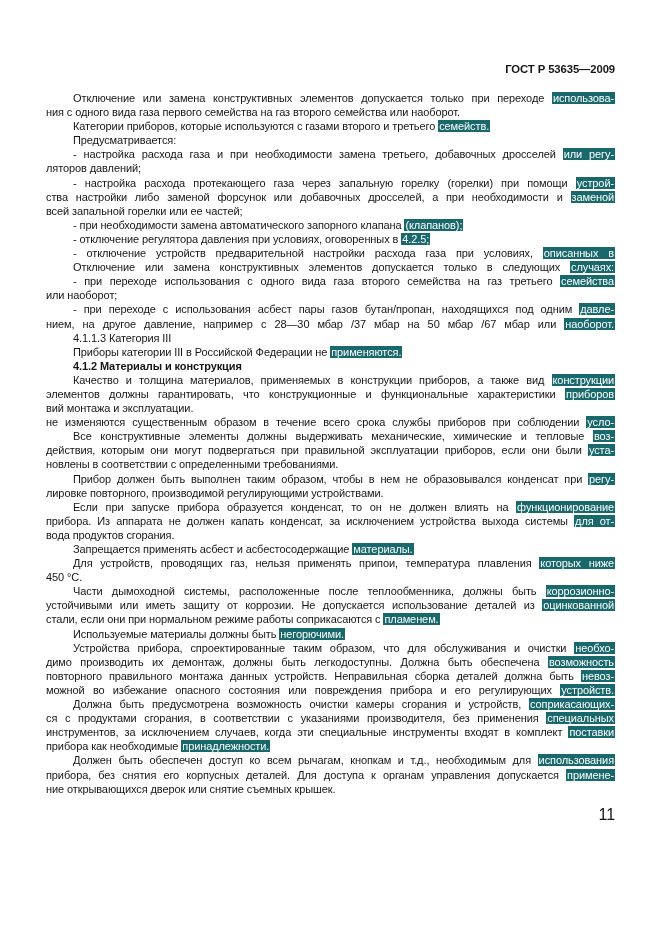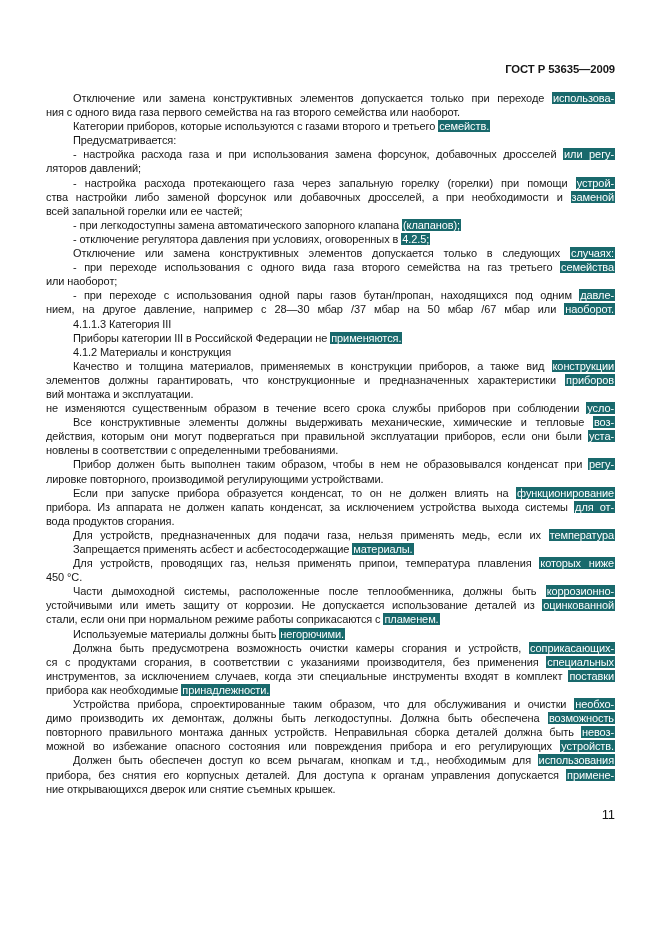--- a/index.html
+++ b/index.html
@@ -32,21 +32,21 @@
     position: absolute;
     top: 91px;
     left: 46px;
     width: 569px;
   }
   .para {
     margin: 0;
     padding: 0;
   }
   .para.bold {
-    font-weight: normal;
+    font-weight: bold;
   }
   .line {
     text-align: justify;
     text-align-last: justify;
     min-height: 14.1px;
   }
   .line.first {
     text-indent: 27px;
   }
   .line.last {
@@ -54,21 +54,21 @@
   }
   .hl {
     background: var(--hl, #19696c);
     color: #ffffff;
     padding: 0 1px;
   }
   .footer {
     position: absolute;
     right: 46px;
     bottom: 42px;
-    font-size: 13px;
+    font-size: 16px;
   }
 </style>
 </head>
 <body>
 
 <div class="page">
   <div class="header">
     <span>ГОСТ Р 53635—2009</span>
   </div>
 
@@ -77,105 +77,105 @@
         <div class="line first"><span>Отключение или замена конструктивных элементов допускается только при переходе </span><span class="hl">использова-</span></div>
         <div class="line last"><span>ния с одного вида газа первого семейства на газ второго семейства или наоборот.</span></div>
       </div>
       <div class="para">
         <div class="line first last"><span>Категории приборов, которые используются с газами второго и третьего </span><span class="hl">семейств.</span></div>
       </div>
       <div class="para">
         <div class="line first last"><span>Предусматривается:</span></div>
       </div>
       <div class="para">
-        <div class="line first"><span>- настройка расхода газа и при использования замена форсунок, добавочных дросселей </span><span class="hl">или регу-</span></div>
+        <div class="line first"><span>- настройка расхода газа и при необходимости замена третьего, добавочных дросселей </span><span class="hl">или регу-</span></div>
         <div class="line last"><span>ляторов давлений;</span></div>
       </div>
       <div class="para">
         <div class="line first"><span>- настройка расхода протекающего газа через запальную горелку (горелки) при помощи </span><span class="hl">устрой-</span></div>
         <div class="line"><span>ства настройки либо заменой форсунок или добавочных дросселей, а при необходимости и </span><span class="hl">заменой</span></div>
         <div class="line last"><span>всей запальной горелки или ее частей;</span></div>
       </div>
       <div class="para">
-        <div class="line first last"><span>- при легкодоступны замена автоматического запорного клапана </span><span class="hl">(клапанов);</span></div>
+        <div class="line first last"><span>- при необходимости замена автоматического запорного клапана </span><span class="hl">(клапанов);</span></div>
       </div>
       <div class="para">
         <div class="line first last"><span>- отключение регулятора давления при условиях, оговоренных в </span><span class="hl">4.2.5;</span></div>
       </div>
       <div class="para">
+        <div class="line first"><span>- отключение устройств предварительной настройки расхода газа при условиях, </span><span class="hl">описанных в</span></div>
       </div>
       <div class="para">
         <div class="line first"><span>Отключение или замена конструктивных элементов допускается только в следующих </span><span class="hl">случаях:</span></div>
       </div>
       <div class="para">
         <div class="line first"><span>- при переходе использования с одного вида газа второго семейства на газ третьего </span><span class="hl">семейства</span></div>
         <div class="line last"><span>или наоборот;</span></div>
       </div>
       <div class="para">
-        <div class="line first"><span>- при переходе с использования одной пары газов бутан/пропан, находящихся под одним </span><span class="hl">давле-</span></div>
+        <div class="line first"><span>- при переходе с использования асбест пары газов бутан/пропан, находящихся под одним </span><span class="hl">давле-</span></div>
         <div class="line"><span>нием, на другое давление, например с 28—30 мбар /37 мбар на 50 мбар /67 мбар или </span><span class="hl">наоборот.</span></div>
       </div>
       <div class="para">
         <div class="line first last"><span>4.1.1.3 Категория III</span></div>
       </div>
       <div class="para">
         <div class="line first last"><span>Приборы категории III в Российской Федерации не </span><span class="hl">применяются.</span></div>
       </div>
       <div class="para bold">
         <div class="line first last"><span>4.1.2 Материалы и конструкция</span></div>
       </div>
       <div class="para">
         <div class="line first"><span>Качество и толщина материалов, применяемых в конструкции приборов, а также вид </span><span class="hl">конструкции</span></div>
-        <div class="line"><span>элементов должны гарантировать, что конструкционные и предназначенных характеристики </span><span class="hl">приборов</span></div>
+        <div class="line"><span>элементов должны гарантировать, что конструкционные и функциональные характеристики </span><span class="hl">приборов</span></div>
         <div class="line last"><span>вий монтажа и эксплуатации.</span></div>
         <div class="line"><span>не изменяются существенным образом в течение всего срока службы приборов при соблюдении </span><span class="hl">усло-</span></div>
       </div>
       <div class="para">
         <div class="line first"><span>Все конструктивные элементы должны выдерживать механические, химические и тепловые </span><span class="hl">воз-</span></div>
         <div class="line"><span>действия, которым они могут подвергаться при правильной эксплуатации приборов, если они были </span><span class="hl">уста-</span></div>
         <div class="line last"><span>новлены в соответствии с определенными требованиями.</span></div>
       </div>
       <div class="para">
         <div class="line first"><span>Прибор должен быть выполнен таким образом, чтобы в нем не образовывался конденсат при </span><span class="hl">регу-</span></div>
         <div class="line last"><span>лировке повторного, производимой регулирующими устройствами.</span></div>
       </div>
       <div class="para">
         <div class="line first"><span>Если при запуске прибора образуется конденсат, то он не должен влиять на </span><span class="hl">функционирование</span></div>
         <div class="line"><span>прибора. Из аппарата не должен капать конденсат, за исключением устройства выхода системы </span><span class="hl">для от-</span></div>
         <div class="line last"><span>вода продуктов сгорания.</span></div>
       </div>
       <div class="para">
-        <div class="line first"><span>Для устройств, предназначенных для подачи газа, нельзя применять медь, если их </span><span class="hl">температура</span></div>
       </div>
       <div class="para">
         <div class="line first last"><span>Запрещается применять асбест и асбестосодержащие </span><span class="hl">материалы.</span></div>
       </div>
       <div class="para">
         <div class="line first"><span>Для устройств, проводящих газ, нельзя применять припои, температура плавления </span><span class="hl">которых ниже</span></div>
         <div class="line last"><span>450 °С.</span></div>
       </div>
       <div class="para">
         <div class="line first"><span>Части дымоходной системы, расположенные после теплообменника, должны быть </span><span class="hl">коррозионно-</span></div>
         <div class="line"><span>устойчивыми или иметь защиту от коррозии. Не допускается использование деталей из </span><span class="hl">оцинкованной</span></div>
         <div class="line last"><span>стали, если они при нормальном режиме работы соприкасаются с </span><span class="hl">пламенем.</span></div>
       </div>
       <div class="para">
         <div class="line first last"><span>Используемые материалы должны быть </span><span class="hl">негорючими.</span></div>
       </div>
       <div class="para">
+        <div class="line first"><span>Устройства прибора, спроектированные таким образом, что для обслуживания и очистки </span><span class="hl">необхо-</span></div>
+        <div class="line"><span>димо производить их демонтаж, должны быть легкодоступны. Должна быть обеспечена </span><span class="hl">возможность</span></div>
+        <div class="line"><span>повторного правильного монтажа данных устройств. Неправильная сборка деталей должна быть </span><span class="hl">невоз-</span></div>
+        <div class="line"><span>можной во избежание опасного состояния или повреждения прибора и его регулирующих </span><span class="hl">устройств.</span></div>
+      </div>
+      <div class="para">
         <div class="line first"><span>Должна быть предусмотрена возможность очистки камеры сгорания и устройств, </span><span class="hl">соприкасающих-</span></div>
         <div class="line"><span>ся с продуктами сгорания, в соответствии с указаниями производителя, без применения </span><span class="hl">специальных</span></div>
         <div class="line"><span>инструментов, за исключением случаев, когда эти специальные инструменты входят в комплект </span><span class="hl">поставки</span></div>
         <div class="line last"><span>прибора как необходимые </span><span class="hl">принадлежности.</span></div>
-      </div>
-      <div class="para">
-        <div class="line first"><span>Устройства прибора, спроектированные таким образом, что для обслуживания и очистки </span><span class="hl">необхо-</span></div>
-        <div class="line"><span>димо производить их демонтаж, должны быть легкодоступны. Должна быть обеспечена </span><span class="hl">возможность</span></div>
-        <div class="line"><span>повторного правильного монтажа данных устройств. Неправильная сборка деталей должна быть </span><span class="hl">невоз-</span></div>
-        <div class="line"><span>можной во избежание опасного состояния или повреждения прибора и его регулирующих </span><span class="hl">устройств.</span></div>
       </div>
       <div class="para">
         <div class="line first"><span>Должен быть обеспечен доступ ко всем рычагам, кнопкам и т.д., необходимым для </span><span class="hl">использования</span></div>
         <div class="line"><span>прибора, без снятия его корпусных деталей. Для доступа к органам управления допускается </span><span class="hl">примене-</span></div>
         <div class="line last"><span>ние открывающихся дверок или снятие съемных крышек.</span></div>
       </div>
     </div>
 
   <div class="footer">
     <span>11</span>

